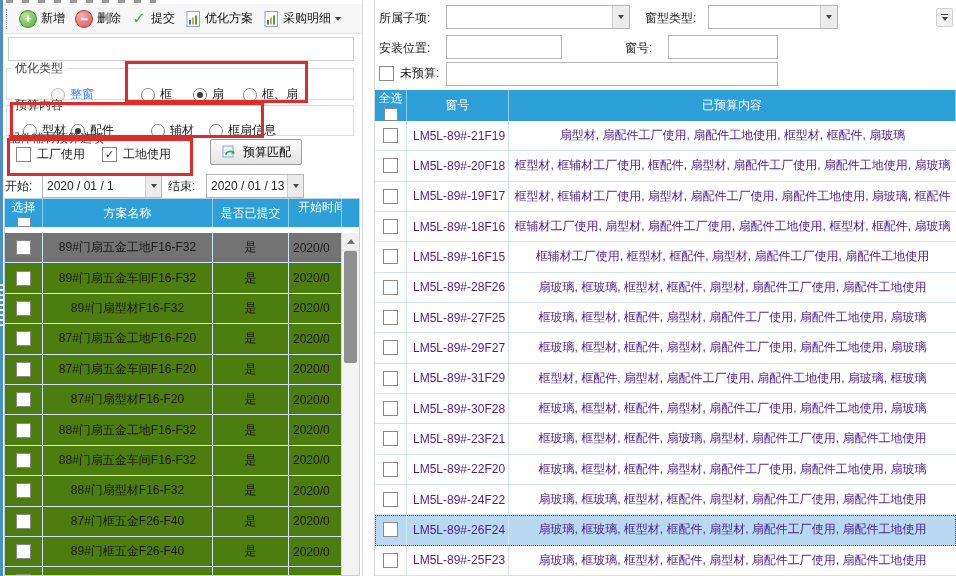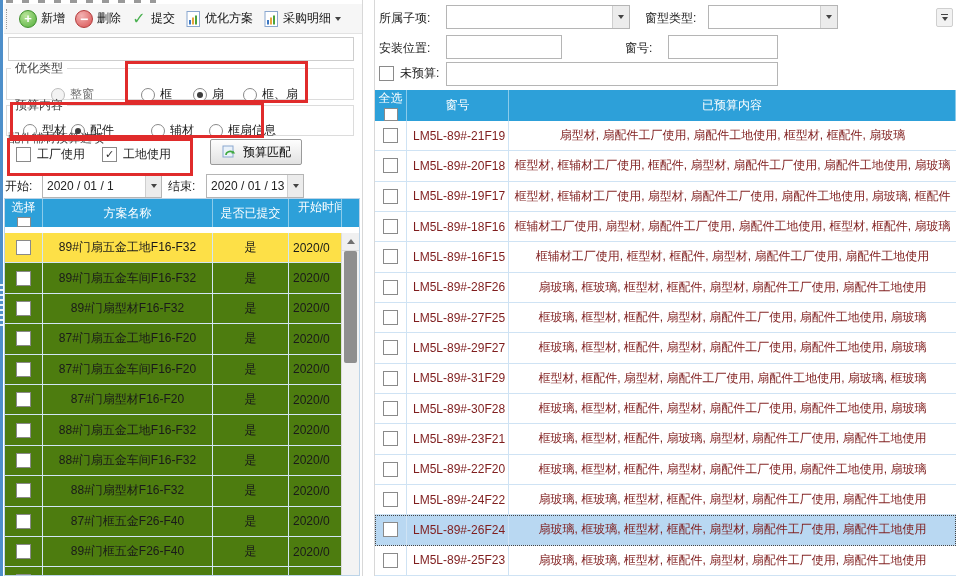--- a/index.html
+++ b/index.html
@@ -38,21 +38,21 @@
   .flt-input{left:8px;top:37px;width:336px;height:22px;border:1px solid #cdcdcd;padding:0 4px;
              font:inherit;}
   fieldset.group{position:absolute;border:1px solid #dcdcdc;background:#fff;margin:0;padding:0;}
   fieldset.group legend{font-size:12px;color:#3c3c3c;padding:0 4px;margin-left:4px;}
   .fs1{left:6px;top:60px;width:346px;height:38px;}
   .fs2{left:6px;top:97px;width:346px;height:37px;}
   .radio{position:absolute;display:flex;align-items:center;gap:5px;white-space:nowrap;cursor:pointer;}
   .rd{width:12px;height:12px;border:1px solid #8a8a8a;border-radius:50%;background:#fff;
       display:inline-flex;align-items:center;justify-content:center;}
   .rd.on::after{content:"";width:6px;height:6px;border-radius:50%;background:#3d3d3d;}
-  .radio.disabled{color:#737373;justify-content:flex-end;}
+  .radio.disabled{color:#3b82f6;justify-content:flex-end;}
   .radio.disabled .rd{border-color:#bdbdbd;background:#f3f3f3;}
   .cb{width:13px;height:13px;border:1px solid #8a8a8a;background:#fff;display:inline-flex;
       align-items:center;justify-content:center;font-size:11px;color:#2e2e2e;line-height:1;}
   .checkbox{position:absolute;display:flex;align-items:center;gap:6px;white-space:nowrap;cursor:pointer;}
   .grp3-label{left:8px;top:130px;color:#3c3c3c;}
   .redbox{border:3px solid #e02b2b;background:transparent;pointer-events:none;z-index:9;}
   .rb1{left:125px;top:61px;width:177px;height:36px;}
   .rb2{left:10px;top:102px;width:248px;height:30px;}
   .rb3{left:7px;top:138px;width:180px;height:32px;}
   .btn{border:1px solid #9a9a9a;background:linear-gradient(#fefefe,#e2e2e2);border-radius:2px;
@@ -72,21 +72,21 @@
   .ltable{left:4px;top:198px;width:356px;height:378px;border:1px solid #bcd4e8;box-sizing:border-box;
           overflow:hidden;background:#fff;}
   .lt-head{display:flex;height:28px;}
   .lt-head .hc{display:flex;flex-direction:column;align-items:center;justify-content:center;
                border-right:1px solid rgba(255,255,255,.45);box-sizing:border-box;overflow:hidden;}
   .hc .cb{width:12px;height:12px;margin-top:1px;}
   .w-sel{width:38px;}.w-name{width:170px;}.w-sub{width:76px;}.w-date{width:53px;}
   .lt-body{position:absolute;left:0;top:34px;right:17px;bottom:0;overflow:hidden;}
   .lt-row{display:flex;height:30.4px;border-bottom:1px solid #d2e6f6;box-sizing:border-box;
           background:#4d7c0f;cursor:pointer;}
-  .lt-row.selected{background:#fde047;}
+  .lt-row.selected{background:#737373;}
   .lt-row .c{display:flex;align-items:center;justify-content:center;border-right:1px solid #d2e6f6;
              box-sizing:border-box;overflow:hidden;white-space:nowrap;color:#1a1a1a;}
   .lt-row .c.date{justify-content:flex-start;padding-left:4px;border-right:0;}
   .hc.w-date{align-items:flex-start;padding-left:14px;flex-direction:row;white-space:nowrap;}
   .lt-scroll{position:absolute;top:34px;right:0;bottom:0;width:17px;background:#f3f3f3;
              border-left:1px solid #dcdcdc;}
   .sc-up{height:17px;background:#f0f0f0;border-bottom:1px solid #dcdcdc;display:flex;
          align-items:center;justify-content:center;cursor:pointer;}
   .tri-up{width:0;height:0;border-left:4px solid transparent;border-right:4px solid transparent;
           border-bottom:5px solid #707070;}
@@ -109,21 +109,21 @@
                transform:rotate(45deg);transform-origin:0 0;border-radius:1px;}
   .rtable{left:375px;top:90px;width:581px;height:530px;overflow:hidden;background:#fff;}
   .rt-head{display:flex;height:31px;}
   .rt-head .hc{display:flex;flex-direction:column;align-items:center;justify-content:center;
                border-right:1px solid rgba(255,255,255,.45);box-sizing:border-box;}
   .rw-sel{width:32px;}.rw-no{width:102px;}.rw-content{flex:1;}
   .rt-row{display:flex;height:30.33px;border-bottom:1px solid #cfe3f4;box-sizing:border-box;
           background:#fff;cursor:pointer;}
   .rt-row.selected{background:#b9d8f2;outline:1px dotted #444;outline-offset:-1px;}
   .rt-row .c{display:flex;align-items:center;border-right:1px solid #cfe3f4;box-sizing:border-box;
-             overflow:hidden;white-space:nowrap;color:#7f1d1d;}
+             overflow:hidden;white-space:nowrap;color:#4c1d95;}
   .rt-row .c.sel{justify-content:center;}
   .rt-row .c.no{padding-left:6px;}
   .rt-row .c.content{justify-content:center;border-right:0;padding:0 4px;}
   .doc-svg{display:block;}
 </style>
 </head>
 <body>
 
 <div class="app">
   <div class="abs edge"></div>

